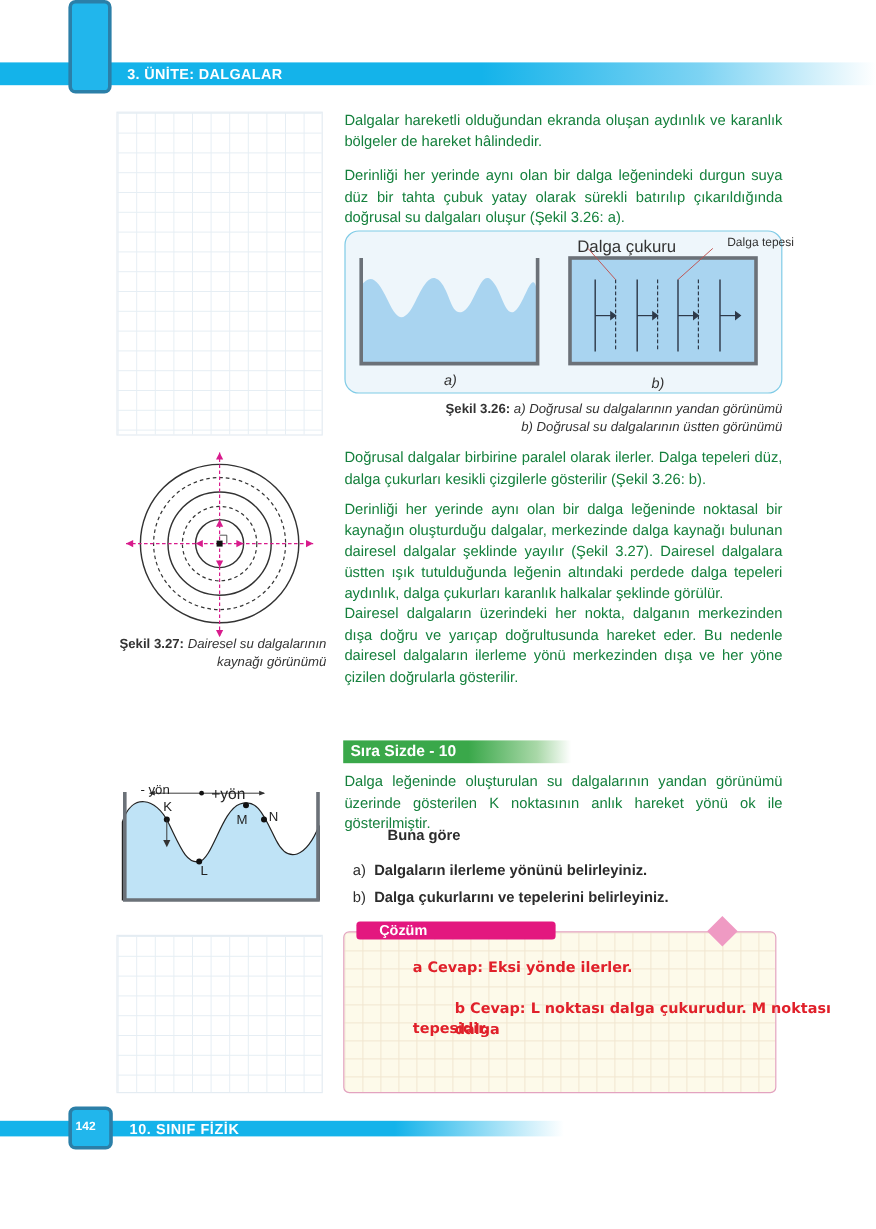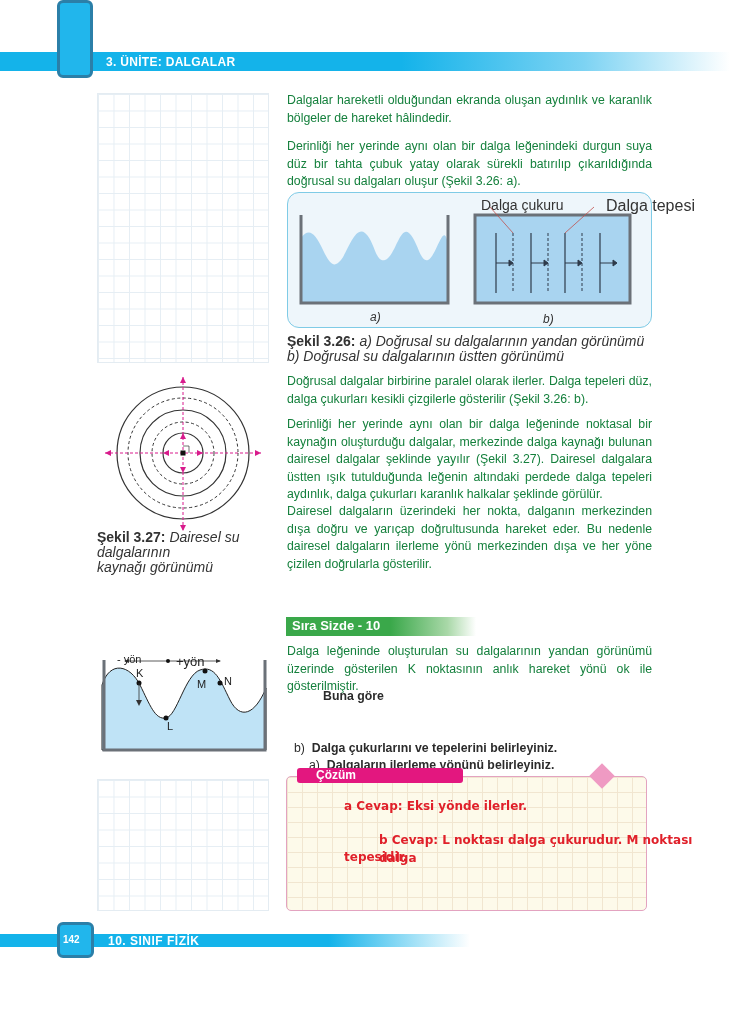--- a/index.html
+++ b/index.html
@@ -28,21 +28,21 @@
       linear-gradient(to right, #e6eef4 1px, transparent 1px),
       linear-gradient(to bottom, #e6eef4 1px, transparent 1px);
     background-size: 15.5px 16.5px; }
 
   .p { font-size: 12.3px; line-height: 17.5px; color: #15803d; text-align: justify; }
 
   
   .fig26 { left: 287px; top: 192px; width: 365px; height: 136px; border: 1px solid #7fcbe6;
     border-radius: 12px; background: #eef6fb; box-sizing: border-box; }
   .fig-lbl { font-size: 12px; font-style: italic; color: #333; }
-  .fig-cap { font-size: 14px; color: #333; text-align: left; line-height: 15px; }
+  .fig-cap { font-size: 11px; color: #333; text-align: right; line-height: 15px; }
   .fig-cap b { font-weight: bold; }
   .fig-cap i { font-style: italic; }
 
   
   .sira { left: 286px; top: 617px; width: 190px; height: 19px;
     background: linear-gradient(to right, #3aa84a 0%, #3aa84a 55%, #a9d8a8 85%, #ffffff 100%); }
   .sira-t { left: 292px; top: 618px; font-size: 13px; font-weight: bold; color: #fff; }
 
   .q { font-size: 12.3px; color: #2b2b2b; }
   .q b { font-weight: bold; }
@@ -74,21 +74,21 @@
 <div class="abs p" style="left:287px; top:126px; width:365px;margin-top:12px;">Derinliği her yerinde aynı olan bir dalga leğenindeki durgun suya düz bir tahta çubuk yatay olarak sürekli batırılıp çıkarıldığında doğrusal su dalgaları oluşur (Şekil 3.26: a).</div>
 
 <div class="abs fig26"></div>
 <svg class="abs" style="left:295px; top:205px;" width="160" height="105" viewBox="0 0 160 105">
   <path d="M6 33 C14 22, 20 28, 28 45 S40 62, 46 55 S60 20, 70 28 S80 58, 90 55 S105 20, 114 28 S125 58, 133 55 S148 18, 152 35 L152 97 L6 97 Z" fill="#a9d4f0"></path>
   <path d="M6 10 L6 98 L153 98 L153 10" fill="none" stroke="#6b7178" stroke-width="3"></path>
 </svg>
 <span class="abs fig-lbl" style="left:370px; top:310px;">a)</span>
 
 <span class="abs" style="left:454px; top:197px; font-size:14px; color:#333;padding-left:27px;">Dalga çukuru</span>
-<span class="abs" style="left:576px; top:197px; font-size:16px; color:#333;padding-left:30px;">Dalga tepesi</span>
+<span class="abs" style="left:576px; top:197px; font-size:10px; color:#333;padding-left:30px;">Dalga tepesi</span>
 <svg class="abs" style="left:470px; top:205px;" width="165" height="105" viewBox="0 0 165 105">
   <rect x="5" y="10" width="155" height="88" fill="#a9d4f0" stroke="#6b7178" stroke-width="3"></rect>
   <g stroke="#2e3a4a" stroke-width="1.2">
     <line x1="26" y1="28" x2="26" y2="88"></line>
       <line x1="61" y1="28" x2="61" y2="88"></line>
     <line x1="95" y1="28" x2="95" y2="88"></line>
       <line x1="130" y1="28" x2="130" y2="88"></line>
   </g>
   <g stroke="#2e3a4a" stroke-width="1" stroke-dasharray="3,2">
     <line x1="43" y1="28" x2="43" y2="88"></line>
@@ -150,21 +150,21 @@
 </div>
 
 <div class="abs p" style="left:287px; top:373px; width:365px;">Doğrusal dalgalar birbirine paralel olarak ilerler. Dalga tepeleri düz, dalga çukurları kesikli çizgilerle gösterilir (Şekil 3.26: b).</div>
 <div class="abs p" style="left:287px; top:416px; width:365px;">Derinliği her yerinde aynı olan bir dalga leğeninde noktasal bir kaynağın oluşturduğu dalgalar, merkezinde dalga kaynağı bulunan dairesel dalgalar şeklinde yayılır (Şekil 3.27). Dairesel dalgalara üstten ışık tutulduğunda leğenin altındaki perdede dalga tepeleri aydınlık, dalga çukurları karanlık halkalar şeklinde görülür.</div>
 <div class="abs p" style="left:287px; top:503px; width:365px;">Dairesel dalgaların üzerindeki her nokta, dalganın merkezinden dışa doğru ve yarıçap doğrultusunda hareket eder. Bu nedenle dairesel dalgaların ilerleme yönü merkezinden dışa ve her yöne çizilen doğrularla gösterilir.</div>
 
 <div class="abs sira"></div>
 <div class="abs sira-t">Sıra Sizde - 10</div>
 <div class="abs p" style="left:287px; top:643px; width:365px;">Dalga leğeninde oluşturulan su dalgalarının yandan görünümü üzerinde gösterilen K noktasının anlık hareket yönü ok ile gösterilmiştir.</div>
 <div class="abs q" style="left:287px; top:689px;padding-left:36px;"><b>Buna göre</b></div>
-<div class="abs q" style="left:294px; top:758px;margin-left:15px;">
+<div class="abs q" style="left:294px; top:718px;">
   <span>a)</span>&nbsp;
   <b>Dalgaların ilerleme yönünü belirleyiniz.</b>
 </div>
 <div class="abs q" style="left:294px; top:741px;">
   <span>b)</span>&nbsp;
   <b>Dalga çukurlarını ve tepelerini belirleyiniz.</b>
 </div>
 
 <svg class="abs" style="left:100px; top:650px;" width="170" height="105" viewBox="0 0 170 105">
   <path d="M2 35 C10 10, 30 15, 40 35 S55 70, 66 68 S85 25, 100 20 S120 30, 130 50 S155 65, 166 38 L166 100 L2 100 Z" fill="#bfe3f6" stroke="#222" stroke-width="1"></path>

